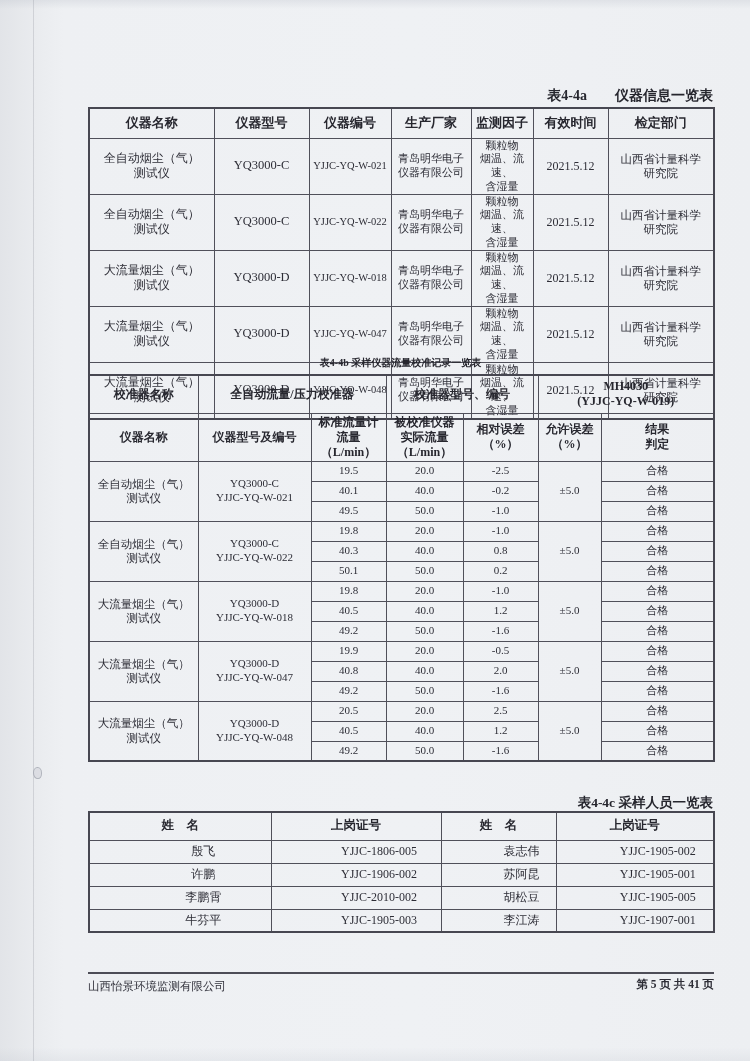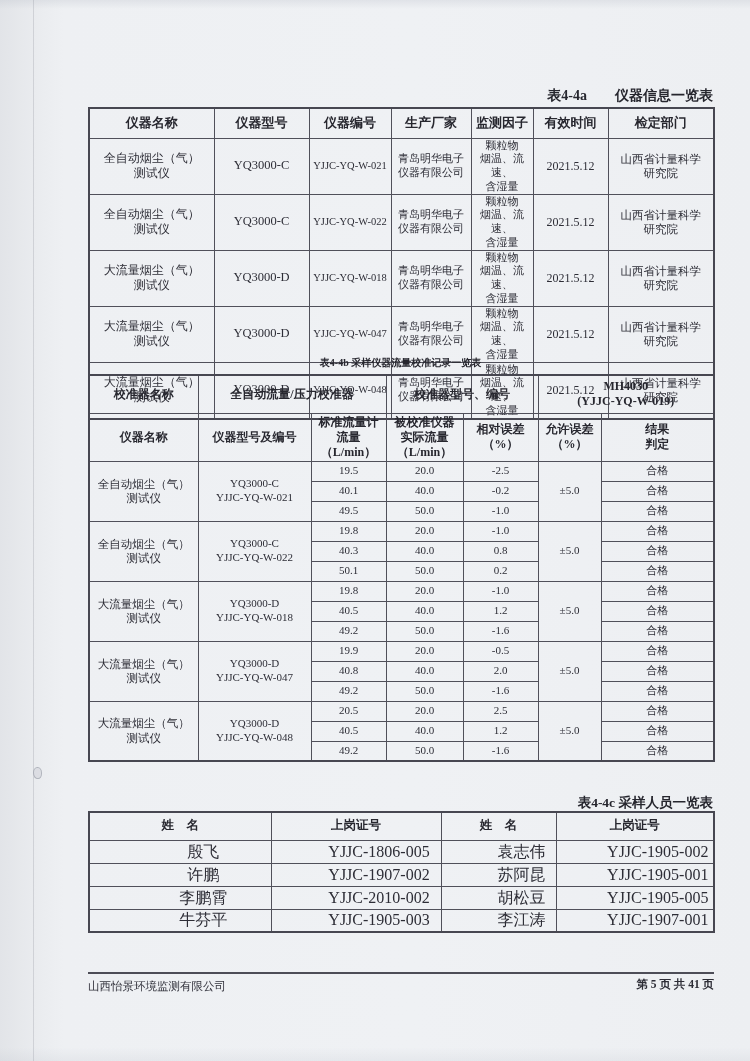--- a/index.html
+++ b/index.html
@@ -53,21 +53,21 @@
   .t-b tbody tr{height:20px;}
   .t-b th{font-size:12px;}
   .t-b td{font-size:11px;}
   .t-b td.c-inst{font-size:11.5px;}
   .t-b td.c-mods{font-size:11px;}
   
   .t-c{top:811px;width:625px;}
   .t-c thead tr{height:28px;}
   .t-c tbody tr{height:23px;}
   .t-c th{font-size:12.5px;}
-  .t-c td{font-size:16px;padding-left:48px;}
+  .t-c td{font-size:12px;padding-left:48px;}
   
   .footer-line{position:absolute;left:88px;top:972px;width:626px;height:2px;background:#4d4d57;}
   .footer-company{position:absolute;left:88px;top:979px;font-size:11.5px;color:#33333d;}
   .footer-page{position:absolute;right:36px;top:977px;font-size:11.5px;color:#2d2d36;font-weight:bold;}
 </style>
 </head>
 <body>
 
 <div class="page">
   <div class="scan-line"></div>
@@ -345,21 +345,21 @@
     </thead>
     <tbody>
       <tr>
         <td>殷飞</td>
         <td>YJJC-1806-005</td>
         <td>袁志伟</td>
         <td>YJJC-1905-002</td>
       </tr>
       <tr>
         <td>许鹏</td>
-        <td>YJJC-1907-002</td>
+        <td>YJJC-1906-002</td>
         <td>苏阿昆</td>
         <td>YJJC-1905-001</td>
       </tr>
       <tr>
         <td>李鹏霄</td>
         <td>YJJC-2010-002</td>
         <td>胡松豆</td>
         <td>YJJC-1905-005</td>
       </tr>
       <tr>

